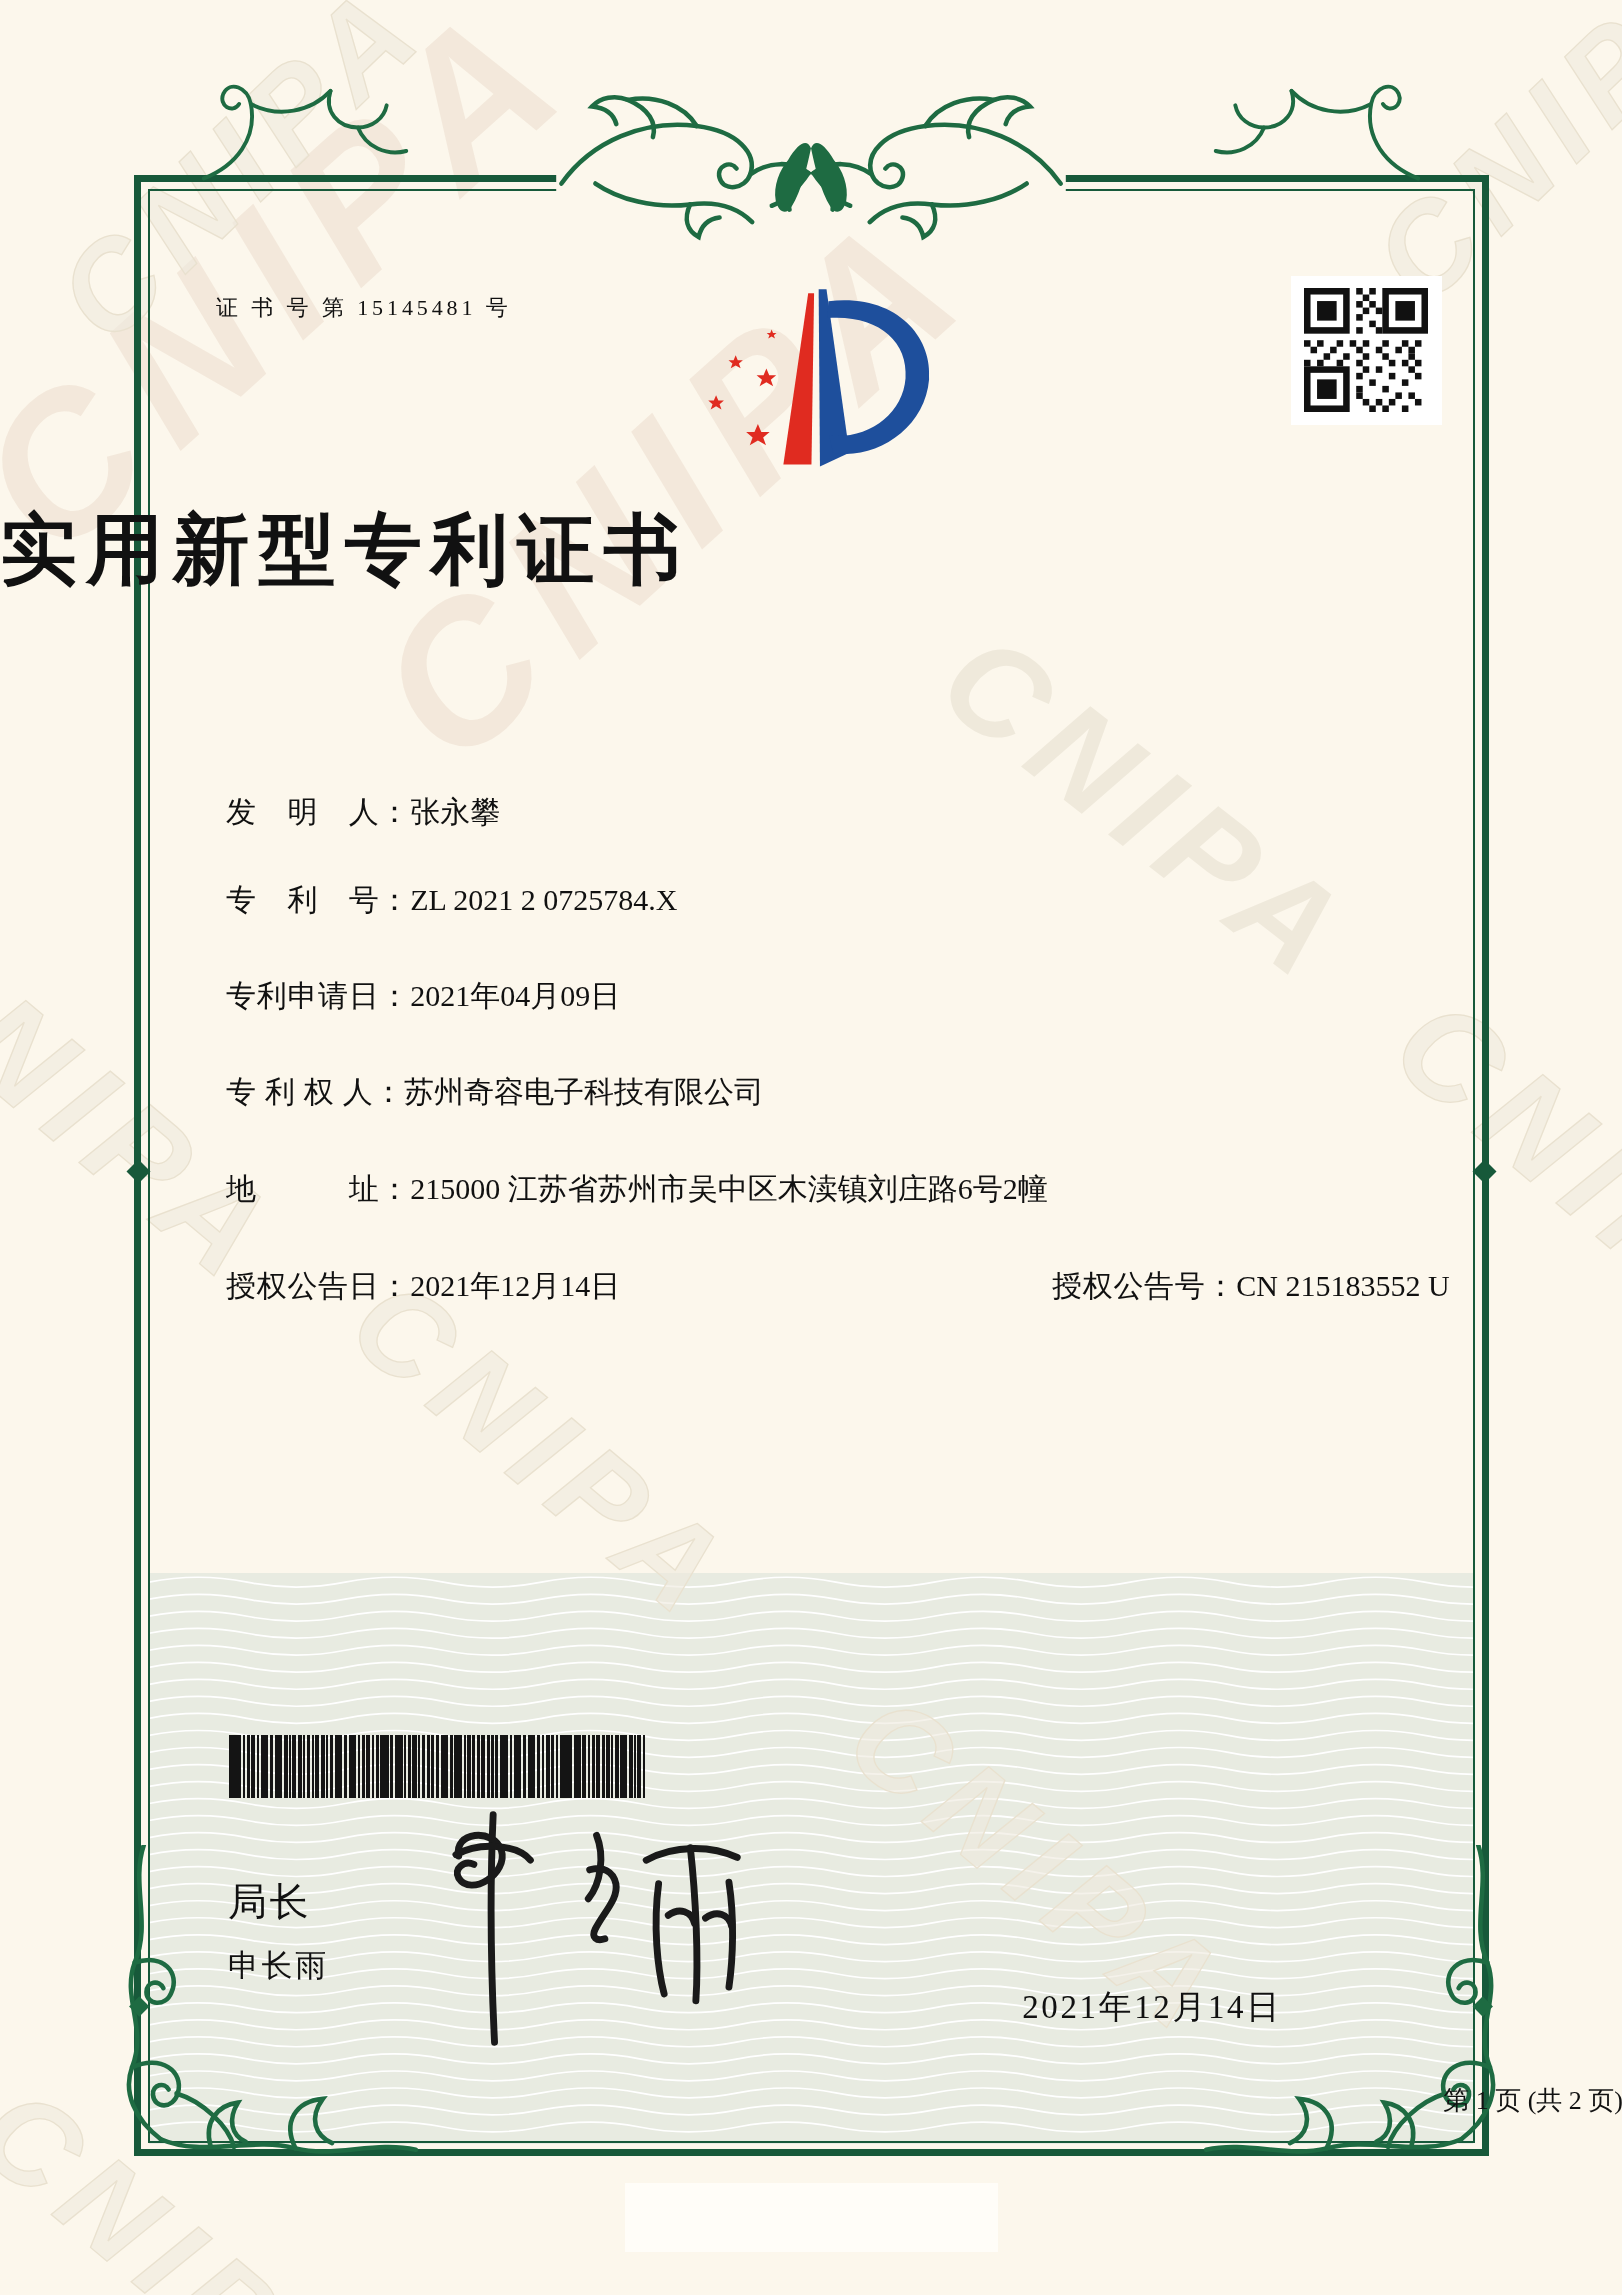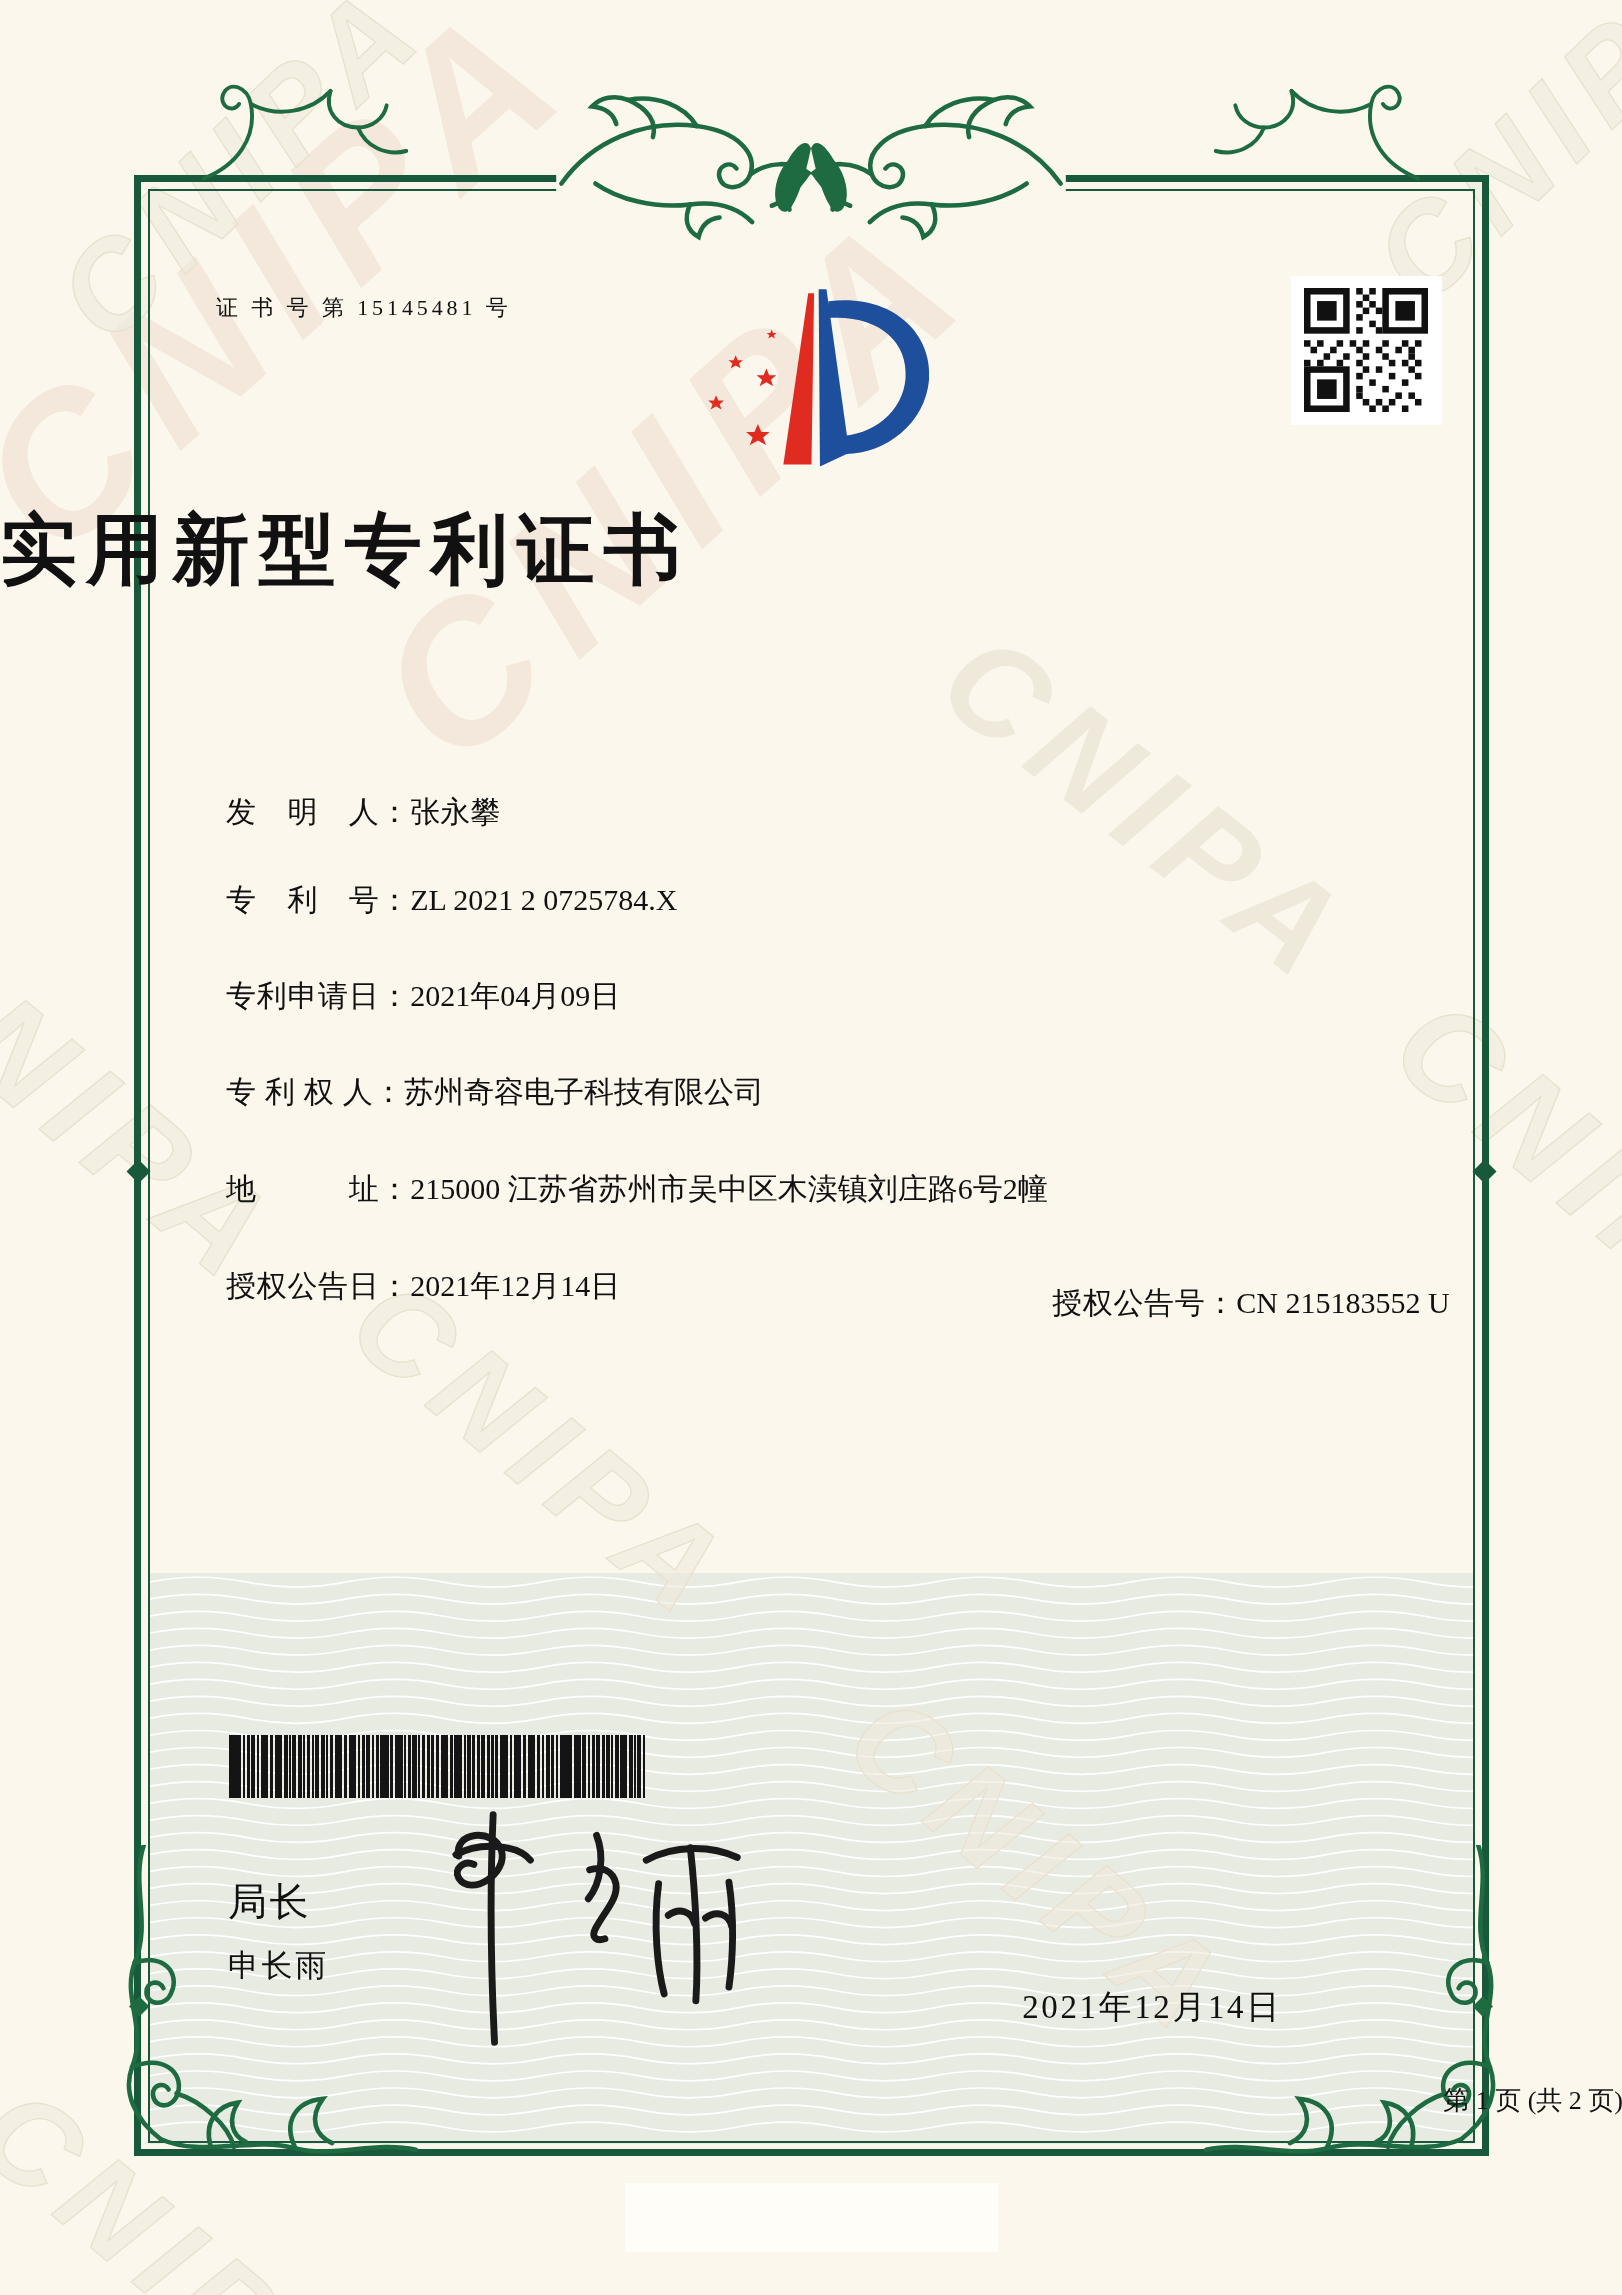--- a/index.html
+++ b/index.html
@@ -20,21 +20,21 @@
   
   .certno{position:absolute;left:216px;top:293px;font-size:22px;letter-spacing:3.9px;}
   .doc-title{position:absolute;left:0;top:499px;width:100%;text-align:left;
              font-size:77px;font-weight:bold;letter-spacing:9.2px;}
   .qrbox{position:absolute;left:1291px;top:276px;width:151px;height:149px;background:#fff;}
   .qrbox svg{position:absolute;left:13px;top:12.4px;}
   .logo{position:absolute;left:700px;top:275px;width:236px;height:196px;}
   
   .field-row{position:absolute;left:226px;font-size:30px;line-height:35px;white-space:nowrap;}
   .field-row .flabel{letter-spacing:0.7px;}
-  .grant-no{position:absolute;left:826px;top:17px;}
+  .grant-no{position:absolute;left:826px;top:0;}
   
   .body-text{position:absolute;left:226px;top:1336px;width:1177px;font-size:29px;
              line-height:43px;text-align:justify;}
   .body-text p{margin:0;text-indent:2em;}
   
   .waveband{position:absolute;left:149px;top:1573px;width:1324px;height:571px;}
   
   .barcode{position:absolute;left:229px;top:1735px;width:416px;height:63px;
     background:
       repeating-linear-gradient(90deg,#141414 0 2.6px,rgba(0,0,0,0) 2.6px 4.6px),

